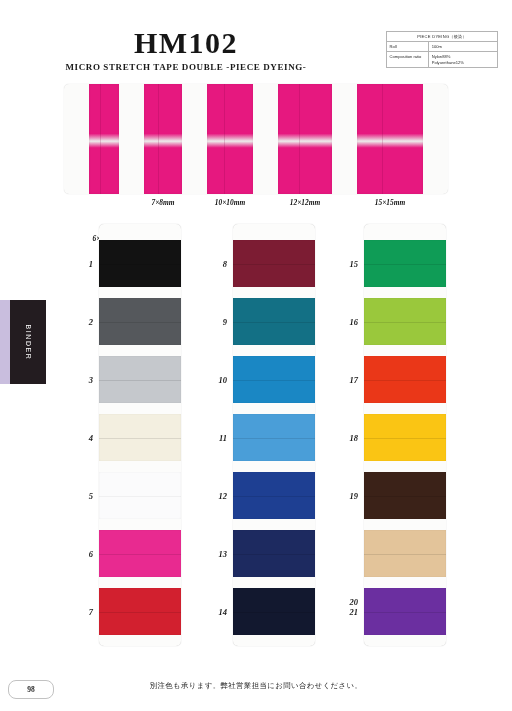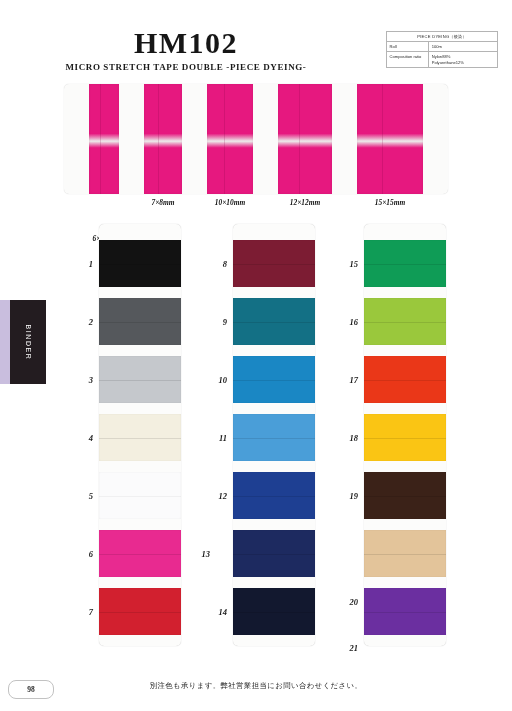--- a/index.html
+++ b/index.html
@@ -299,21 +299,21 @@
       <div class="swatch" style="flex: 0 0 47px; background: rgb(232, 42, 144);"></div>
       <div class="swatch-pad" style="flex: 0 0 11px;"></div>
       <div class="swatch" style="flex: 0 0 47px; background: rgb(210, 32, 47);"></div>
       <div class="swatch-pad" style="flex: 0 0 11px;"></div>
     </div>
     <div class="swatch-num" style="left: 197px; top: 34.5px;">8</div>
     <div class="swatch-num" style="left: 197px; top: 92.5px;">9</div>
     <div class="swatch-num" style="left: 197px; top: 150.5px;">10</div>
     <div class="swatch-num" style="left: 197px; top: 208.5px;">11</div>
     <div class="swatch-num" style="left: 197px; top: 266.5px;">12</div>
-    <div class="swatch-num" style="left: 180px; top: 324.5px;">13</div>
+    <div class="swatch-num" style="left: 197px; top: 324.5px;">13</div>
     <div class="swatch-num" style="left: 197px; top: 382.5px;">14</div>
     <div class="swatch-col col-2">
       <div class="swatch-pad" style="flex: 0 0 16px;"></div>
       <div class="swatch" style="flex: 0 0 47px; background: rgb(124, 28, 51);"></div>
       <div class="swatch-pad" style="flex: 0 0 11px;"></div>
       <div class="swatch" style="flex: 0 0 47px; background: rgb(19, 112, 133);"></div>
       <div class="swatch-pad" style="flex: 0 0 11px;"></div>
       <div class="swatch" style="flex: 0 0 47px; background: rgb(26, 135, 196);"></div>
       <div class="swatch-pad" style="flex: 0 0 11px;"></div>
       <div class="swatch" style="flex: 0 0 47px; background: rgb(74, 158, 216);"></div>
@@ -324,21 +324,21 @@
       <div class="swatch-pad" style="flex: 0 0 11px;"></div>
       <div class="swatch" style="flex: 0 0 47px; background: rgb(18, 24, 47);"></div>
       <div class="swatch-pad" style="flex: 0 0 11px;"></div>
     </div>
     <div class="swatch-num" style="left: 328px; top: 34.5px;">15</div>
     <div class="swatch-num" style="left: 328px; top: 92.5px;">16</div>
     <div class="swatch-num" style="left: 328px; top: 150.5px;">17</div>
     <div class="swatch-num" style="left: 328px; top: 208.5px;">18</div>
     <div class="swatch-num" style="left: 328px; top: 266.5px;">19</div>
     <div class="swatch-num" style="left: 328px; top: 324.5px; margin-top: 48px;">20</div>
-    <div class="swatch-num" style="left: 328px; top: 382.5px; margin-top: 36px;">21</div>
+    <div class="swatch-num" style="left: 328px; top: 382.5px;">21</div>
     <div class="swatch-col col-3">
       <div class="swatch-pad" style="flex: 0 0 16px;"></div>
       <div class="swatch" style="flex: 0 0 47px; background: rgb(15, 156, 86);"></div>
       <div class="swatch-pad" style="flex: 0 0 11px;"></div>
       <div class="swatch" style="flex: 0 0 47px; background: rgb(154, 200, 60);"></div>
       <div class="swatch-pad" style="flex: 0 0 11px;"></div>
       <div class="swatch" style="flex: 0 0 47px; background: rgb(234, 55, 24);"></div>
       <div class="swatch-pad" style="flex: 0 0 11px;"></div>
       <div class="swatch" style="flex: 0 0 47px; background: rgb(250, 197, 20);"></div>
       <div class="swatch-pad" style="flex: 0 0 11px;"></div>

